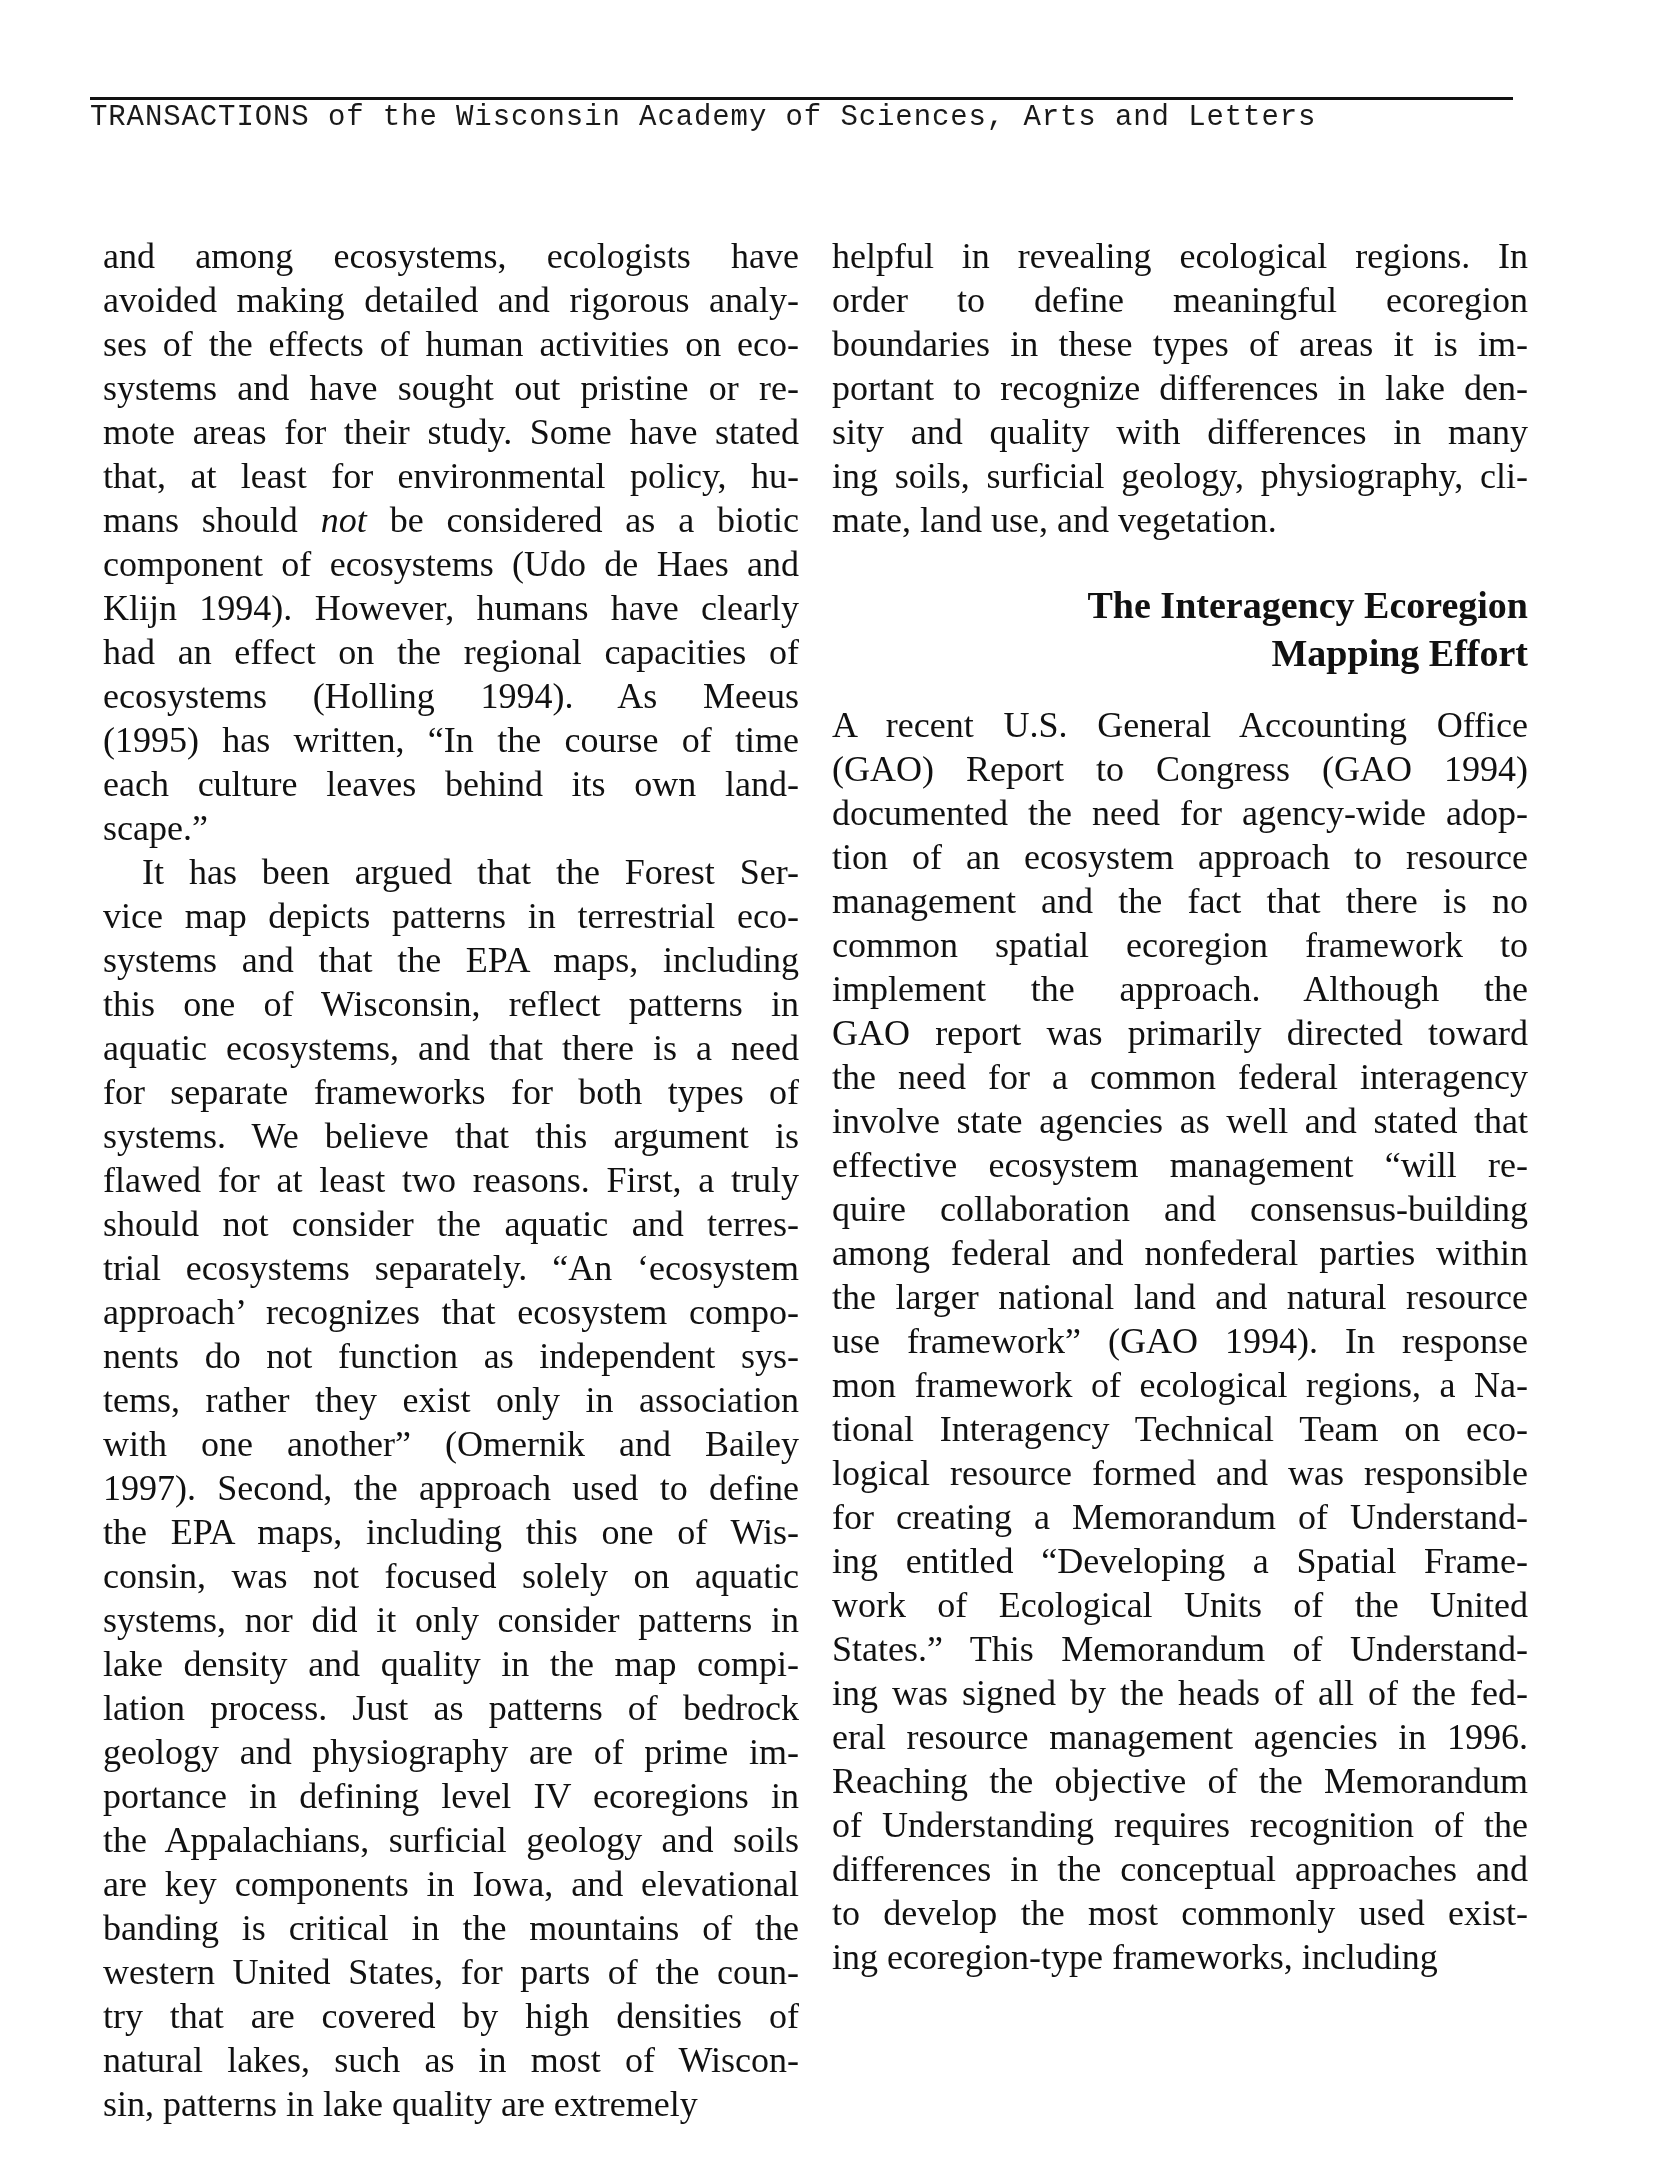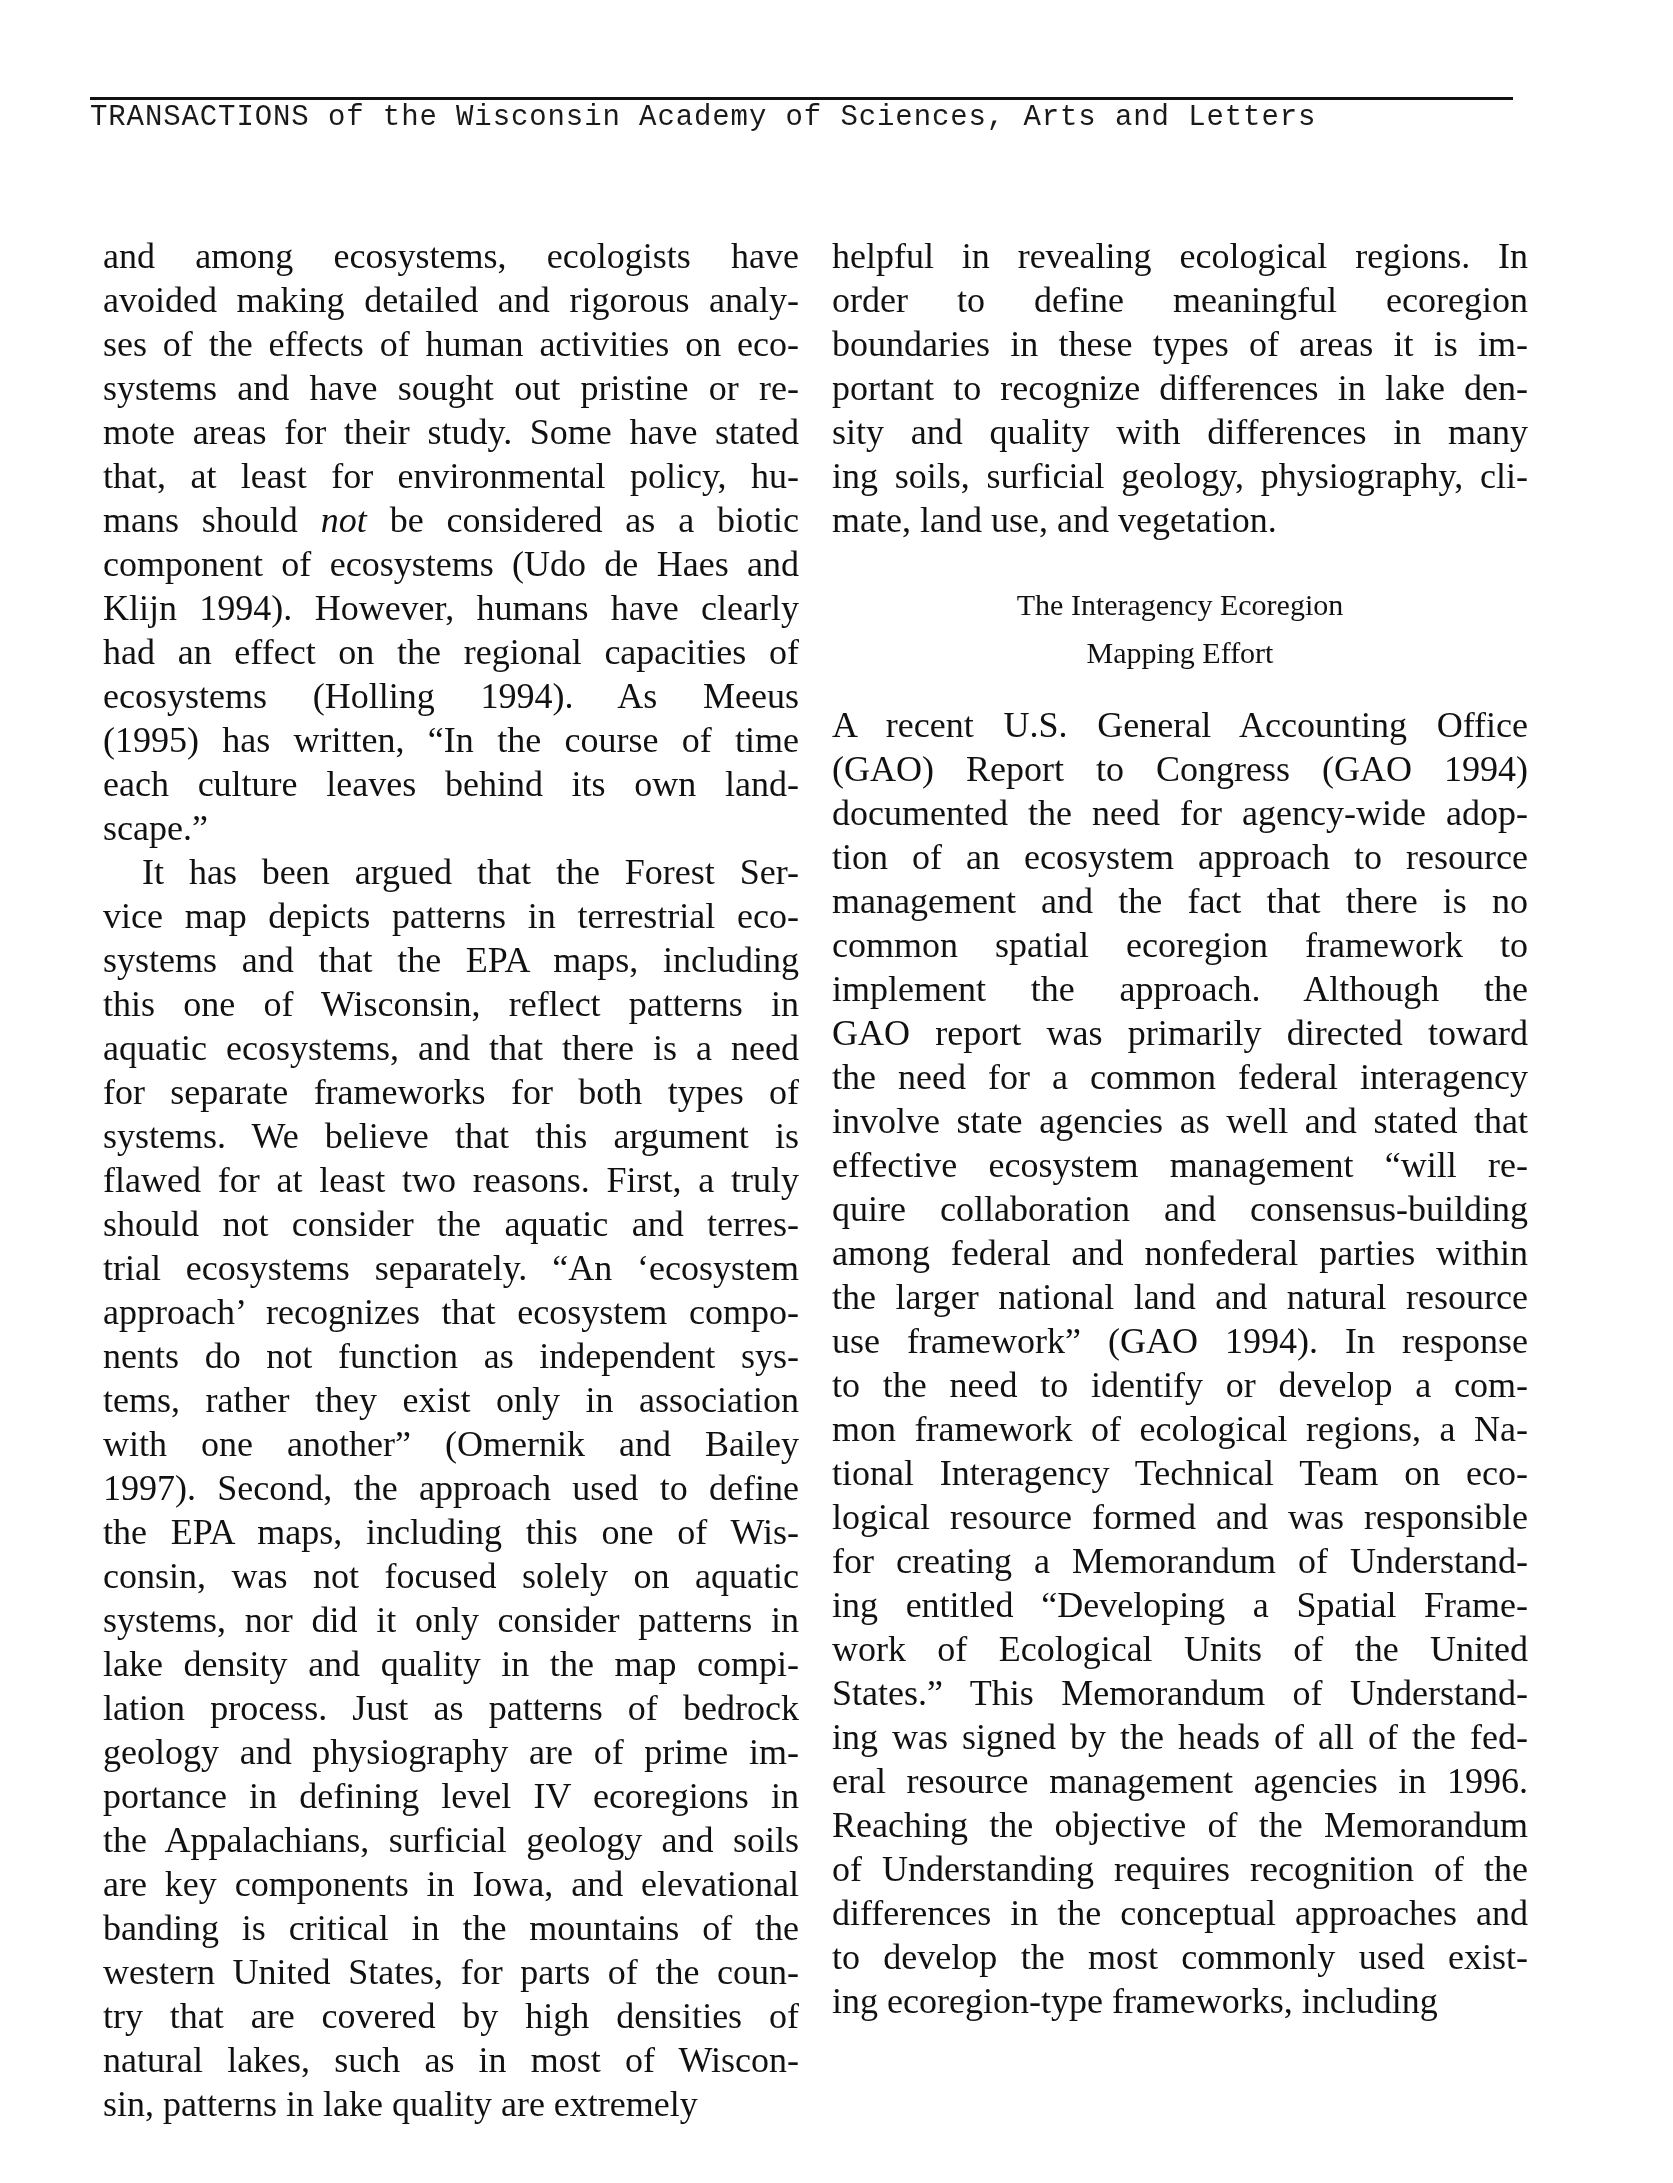--- a/index.html
+++ b/index.html
@@ -12,22 +12,22 @@
   .rule { position:absolute; left:90px; top:97px; width:1423px; height:3.1px; background:#111; }
   .col {
     position:absolute; top:234px; width:696px;
     font-family:"Liberation Serif", serif; font-size:36px; line-height:44px;
     text-align:justify; hyphens:manual;
   }
   .col p { margin:0; }
   .col-left { left:103px; }
   .col-right { left:832px; }
   .section-title {
-    font-family:"Liberation Serif", serif; font-size:30px; line-height:48px;
-    text-align:center; margin:39px 0 26px 0; font-weight:normal;
+    font-family:"Liberation Serif", serif; font-size:38px; line-height:48px;
+    text-align:right; margin:39px 0 26px 0; font-weight:bold;
   }
   .line { display:block; text-align:justify; text-align-last:justify; white-space:nowrap; }
   .line.last { text-align-last:left; }
   em { font-style:italic; }
 </style>
 </head>
 <body>
 
 <div class="running-head">TRANSACTIONS of the Wisconsin Academy of Sciences, Arts and Letters</div>
 <div class="rule"></div>
@@ -105,21 +105,20 @@
       <span class="line">common spatial ecoregion framework to</span>
       <span class="line">implement the approach. Although the</span>
       <span class="line">GAO report was primarily directed toward</span>
       <span class="line">the need for a common federal interagency</span>
       <span class="line">involve state agencies as well and stated that</span>
       <span class="line">effective ecosystem management “will re-</span>
       <span class="line">quire collaboration and consensus-building</span>
       <span class="line">among federal and nonfederal parties within</span>
       <span class="line">the larger national land and natural resource</span>
       <span class="line">use framework” (GAO 1994). In response</span>
-      <span class="line">to the need to identify or develop a com-</span>
       <span class="line">mon framework of ecological regions, a Na-</span>
       <span class="line">tional Interagency Technical Team on eco-</span>
       <span class="line">logical resource formed and was responsible</span>
       <span class="line">for creating a Memorandum of Understand-</span>
       <span class="line">ing entitled “Developing a Spatial Frame-</span>
       <span class="line">work of Ecological Units of the United</span>
       <span class="line">States.” This Memorandum of Understand-</span>
       <span class="line">ing was signed by the heads of all of the fed-</span>
       <span class="line">eral resource management agencies in 1996.</span>
       <span class="line">Reaching the objective of the Memorandum</span>

